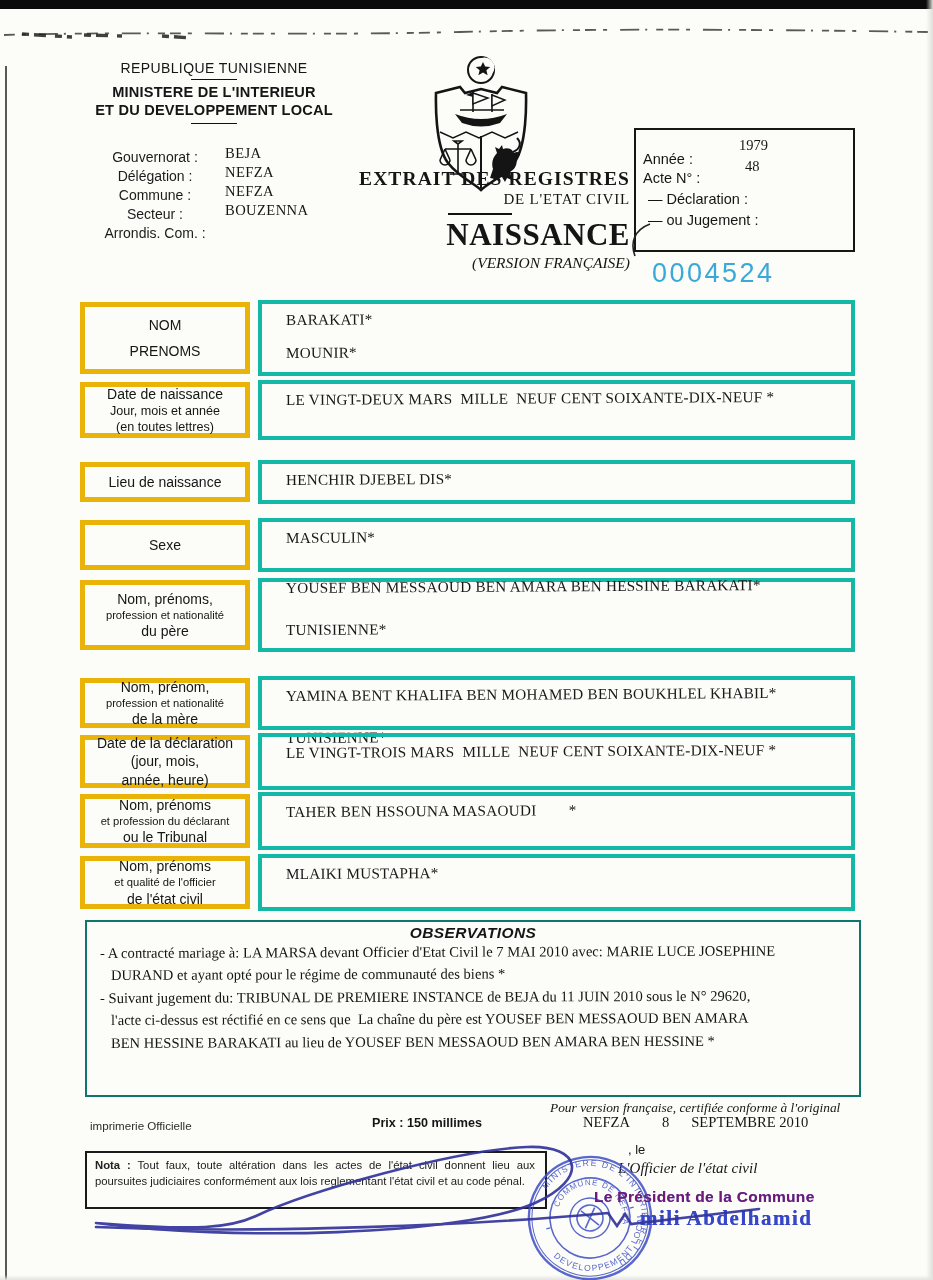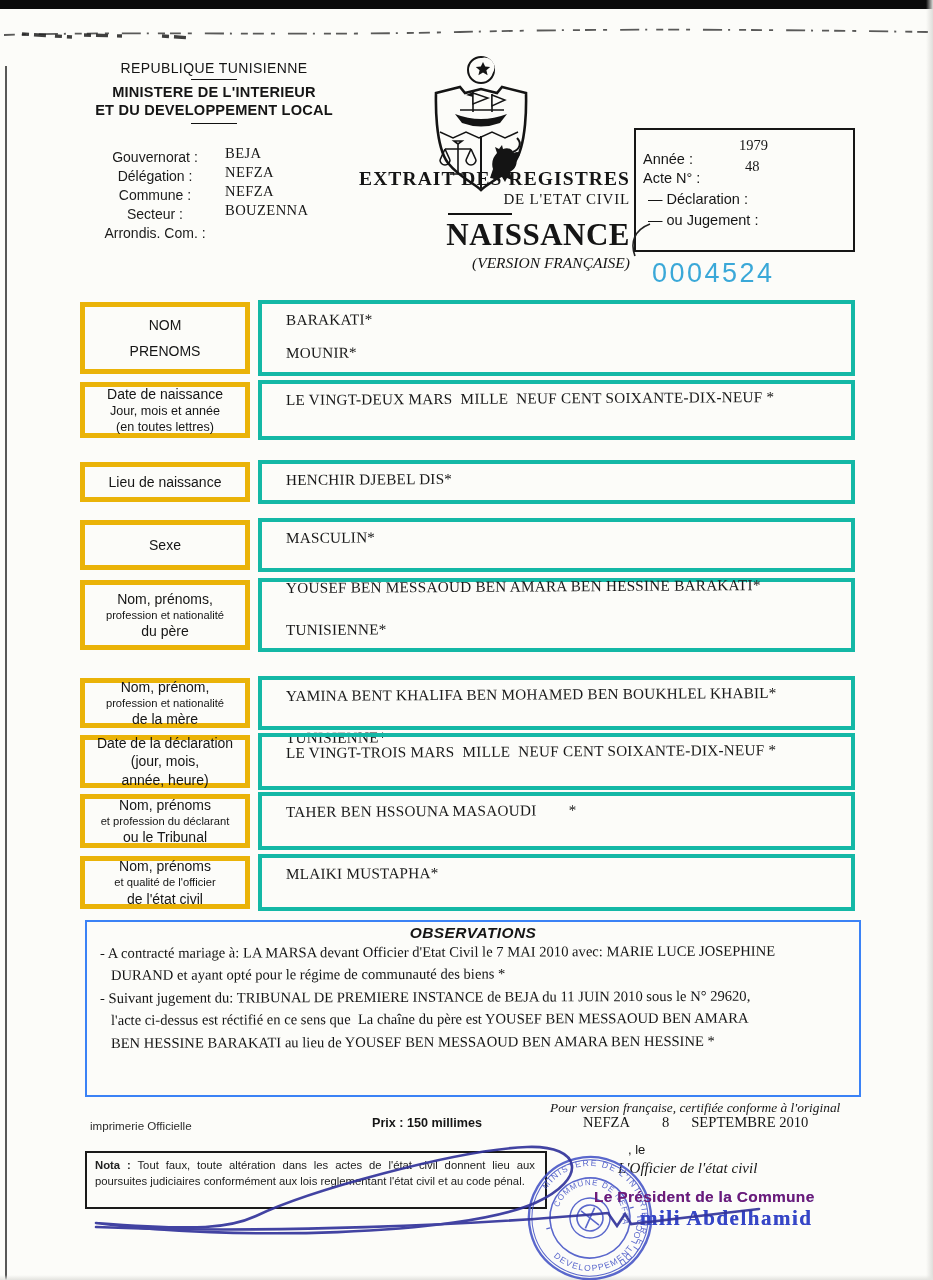--- a/index.html
+++ b/index.html
@@ -45,21 +45,21 @@
   .lln{font-size:14px}
   .llm{font-size:12.6px}
   .lls{font-size:11.2px}
   .vline{font-family:"Liberation Serif",serif;font-size:15.2px;letter-spacing:.25px;color:#191919;
          white-space:pre-wrap;transform:rotate(-0.35deg);transform-origin:left center}
   .vline + .vline{margin-top:24px}
   .frow0 .vline + .vline{margin-top:15px}
   .frow0 .lln{margin:4px 0}
   .v-overlap{margin-top:-10px}
   
-  .obs{position:absolute;left:85px;top:920px;width:776px;height:177px;border:2px solid #3b82f6;padding-top:2px}
+  .obs{position:absolute;left:85px;top:920px;width:776px;height:177px;border:2px solid #0f766e;padding-top:2px}
   .obs-title{text-align:center;font-weight:bold;font-style:italic;font-size:15.5px;letter-spacing:.4px}
   .obs-line{font-family:"Liberation Serif",serif;font-size:14.6px;line-height:22.4px;
             padding-left:13px;white-space:pre-wrap;transform:rotate(-0.2deg);transform-origin:left center}
   
   .printer{position:absolute;left:90px;top:1119px;font-size:11.6px;color:#2c2c2c}
   .price{position:absolute;left:372px;top:1116px;font-size:12.6px;font-weight:bold}
   .certify{position:absolute;left:550px;top:1100px;font-family:"Liberation Serif",serif;font-style:italic;font-size:13.4px}
   .placedate{position:absolute;left:583px;top:1114px;font-family:"Liberation Serif",serif;font-size:14.6px;white-space:pre}
   .le{position:absolute;left:628px;top:1142px;font-size:13px}
   .officer{position:absolute;left:618px;top:1160px;font-family:"Liberation Serif",serif;font-style:italic;font-size:15px}

